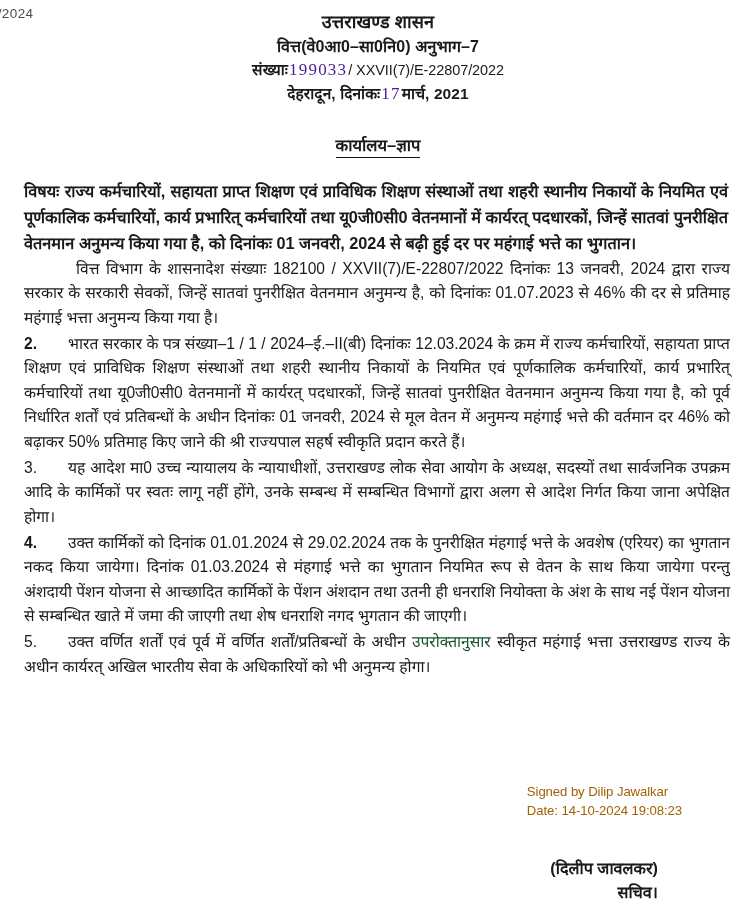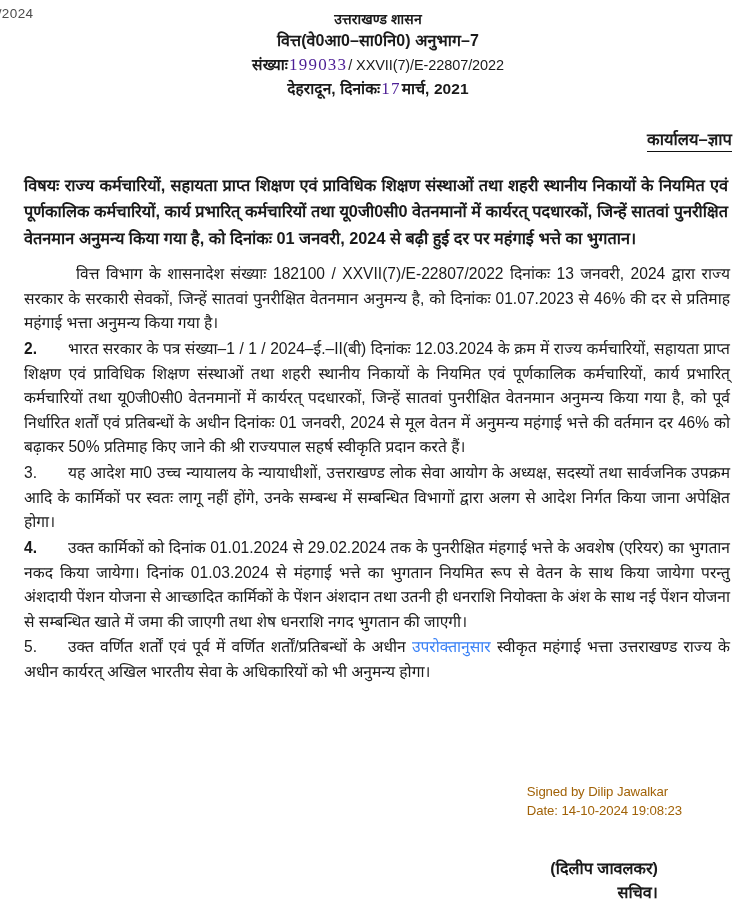--- a/index.html
+++ b/index.html
@@ -33,21 +33,21 @@
     white-space: nowrap;
   }
 
   
   .header {
     text-align: center;
     margin-top: 4px;
     line-height: 1.42;
   }
   .hdr-line {
-    font-size: 14px;
+    font-size: 18px;
     font-weight: 700;
     letter-spacing: 0.1px;
     white-space: nowrap;
   }
   .hdr-line.l2 { font-size: 16px; }
   .hdr-line.l3, .hdr-line.l4 { font-size: 15.5px; }
 
   .ink {
     color: #4c1d95;
     font-family: "Liberation Serif", serif;
@@ -57,21 +57,21 @@
     padding: 0 1px;
   }
   .roman {
     font-size: 14.5px;
     font-weight: 400;
     letter-spacing: -0.1px;
   }
 
   
   .memo-title-wrap {
-    text-align: right;
+    text-align: center;
     margin-top: 26px;
   }
   .memo-title {
     display: inline-block;
     font-size: 16.5px;
     font-weight: 700;
     border-bottom: 1.6px solid #111;
     padding-bottom: 1px;
   }
 
@@ -80,21 +80,21 @@
     margin-top: 20px;
     font-size: 16.3px;
     font-weight: 700;
     line-height: 1.62;
     text-align: justify;
     text-align-last: left;
     padding-right: 4px;
   }
 
   
-  .body-block { margin-top: 11px; }
+  .body-block { }
 
   .para {
     font-size: 15.6px;
     line-height: 1.58;
     text-align: justify;
     text-align-last: left;
     margin: 0 0 1px 0;
     padding-right: 2px;
   }
   .para.first { text-indent: 52px; }
@@ -103,21 +103,21 @@
     padding-left: 0;
     position: relative;
   }
   .num {
     font-weight: 700;
     display: inline-block;
     width: 44px;
   }
   .num.plain { font-weight: 400; }
 
-  .faded { color: #3b82f6; }
+  .faded { color: #14532d; }
 
   
   .dsig {
     position: absolute;
     right: 68px;
     top: 782px;
     font-size: 13.2px;
     line-height: 1.45;
     color: #a16207;
     text-align: left;

